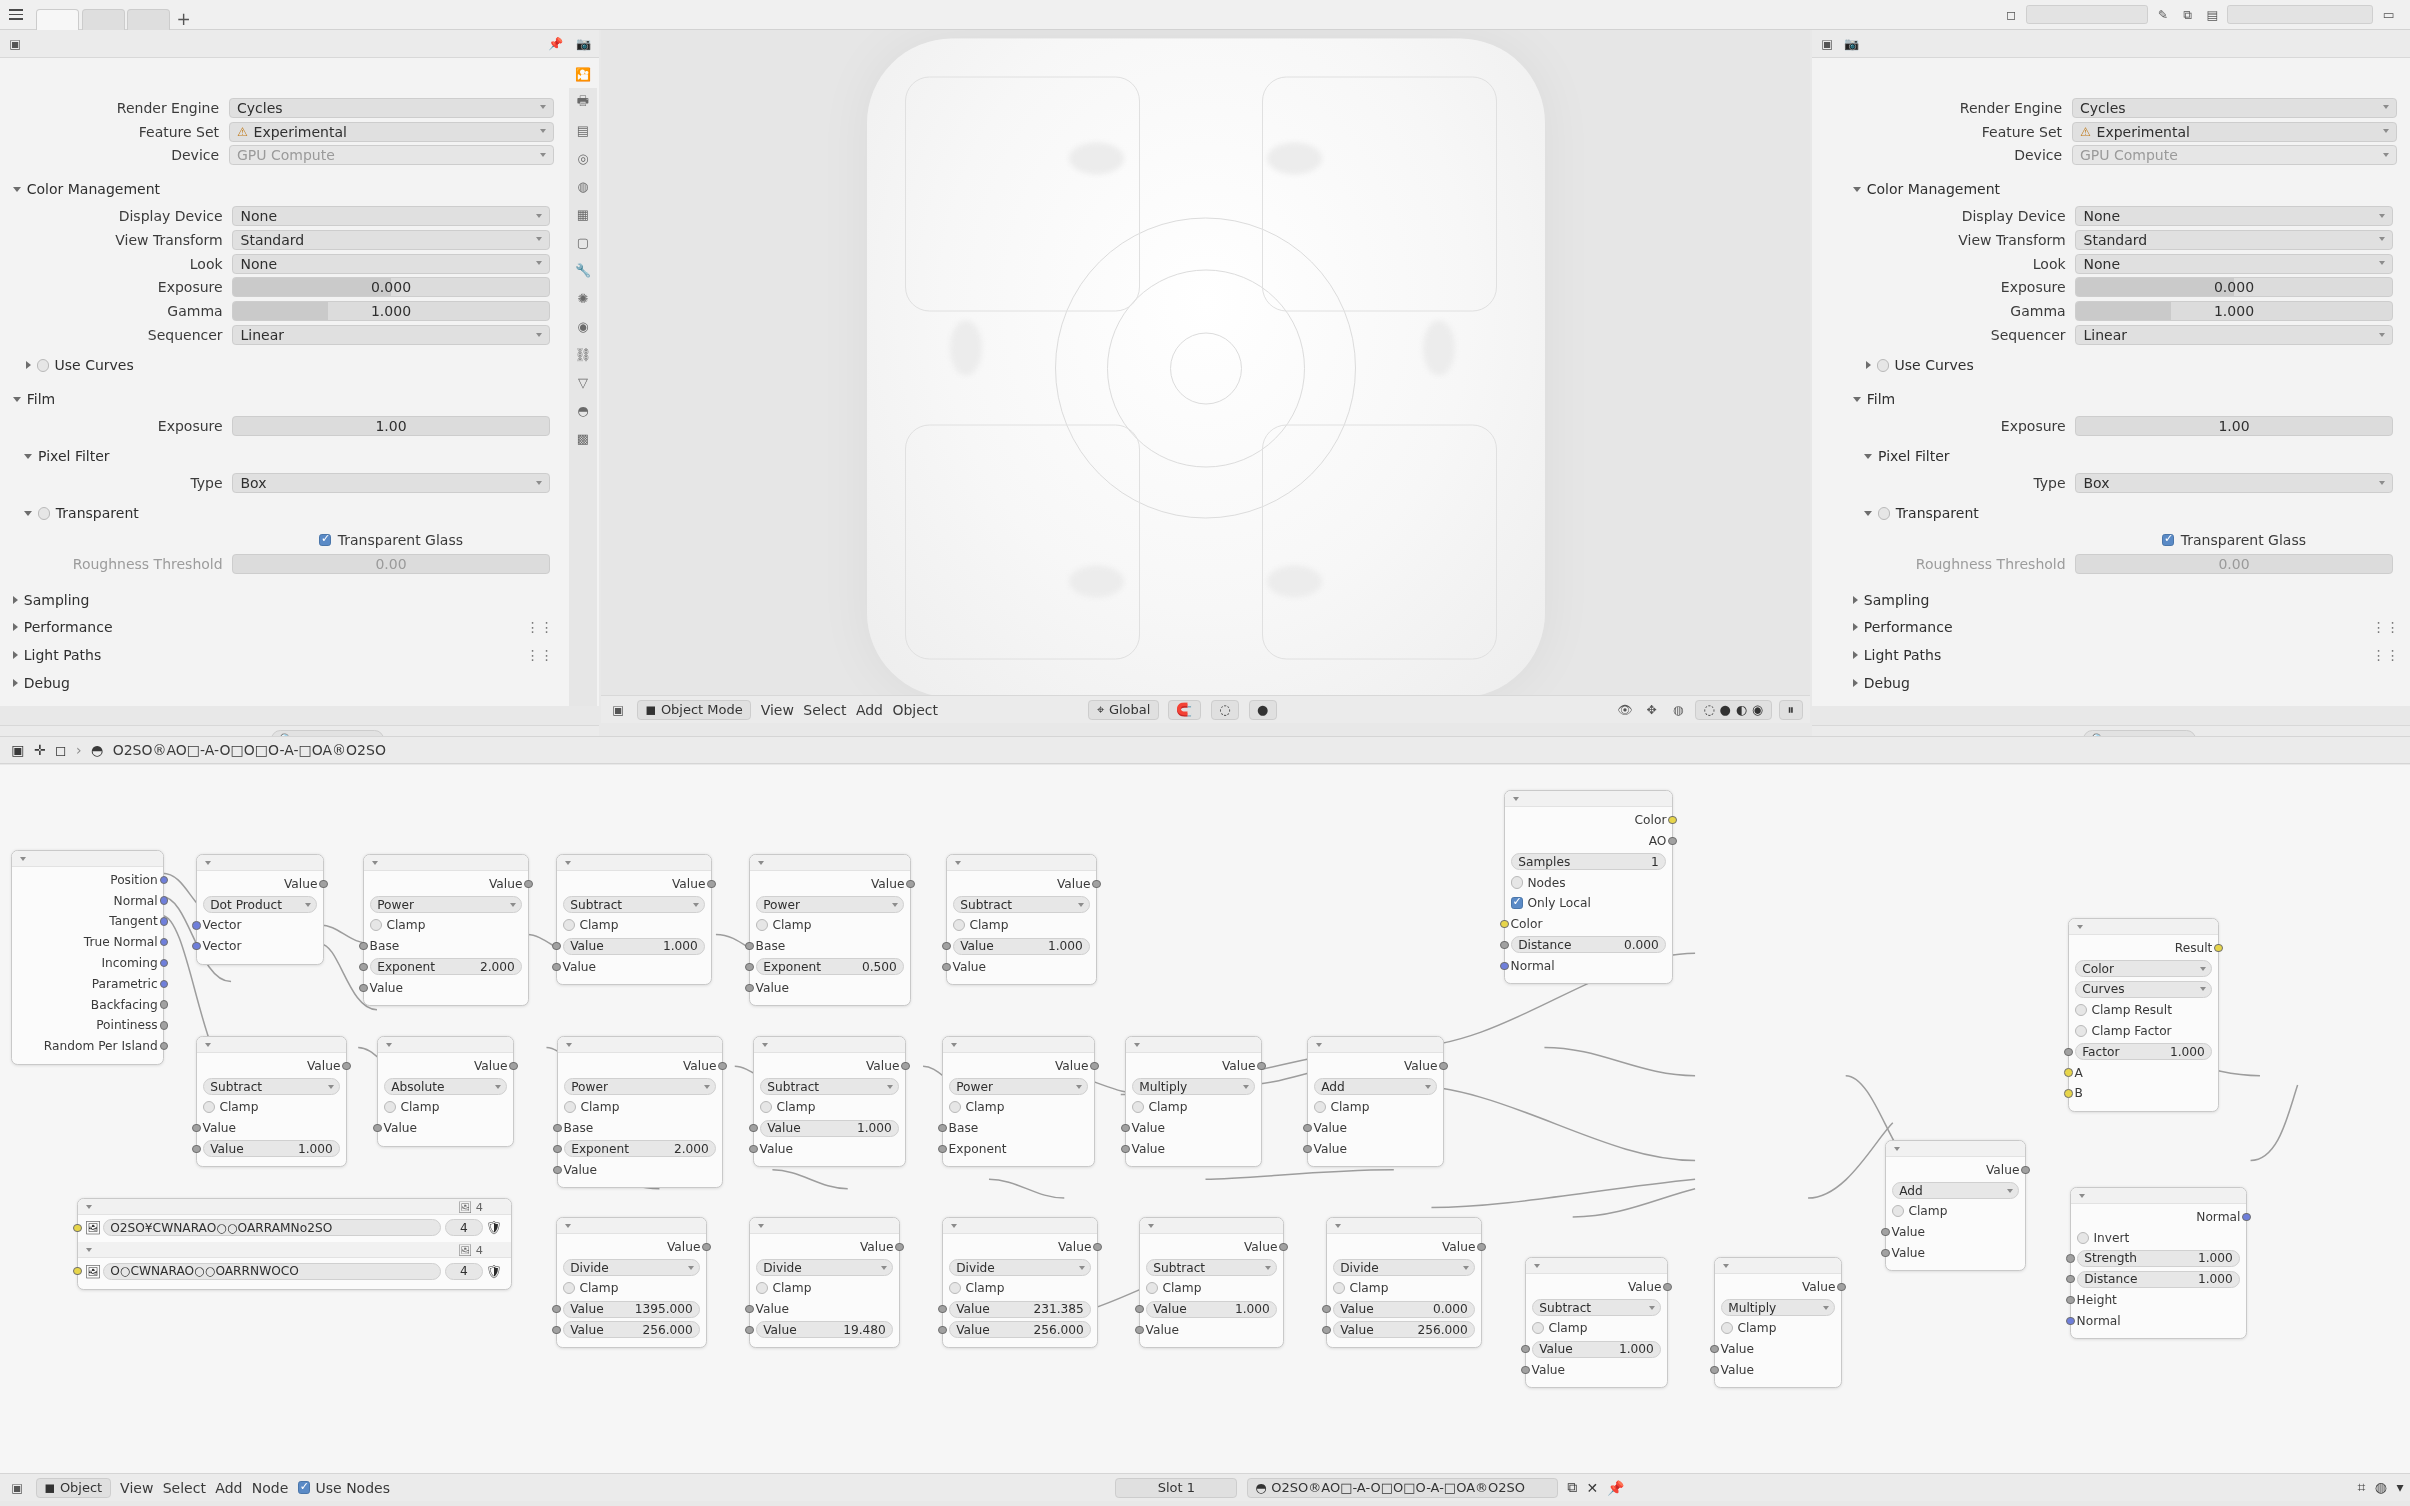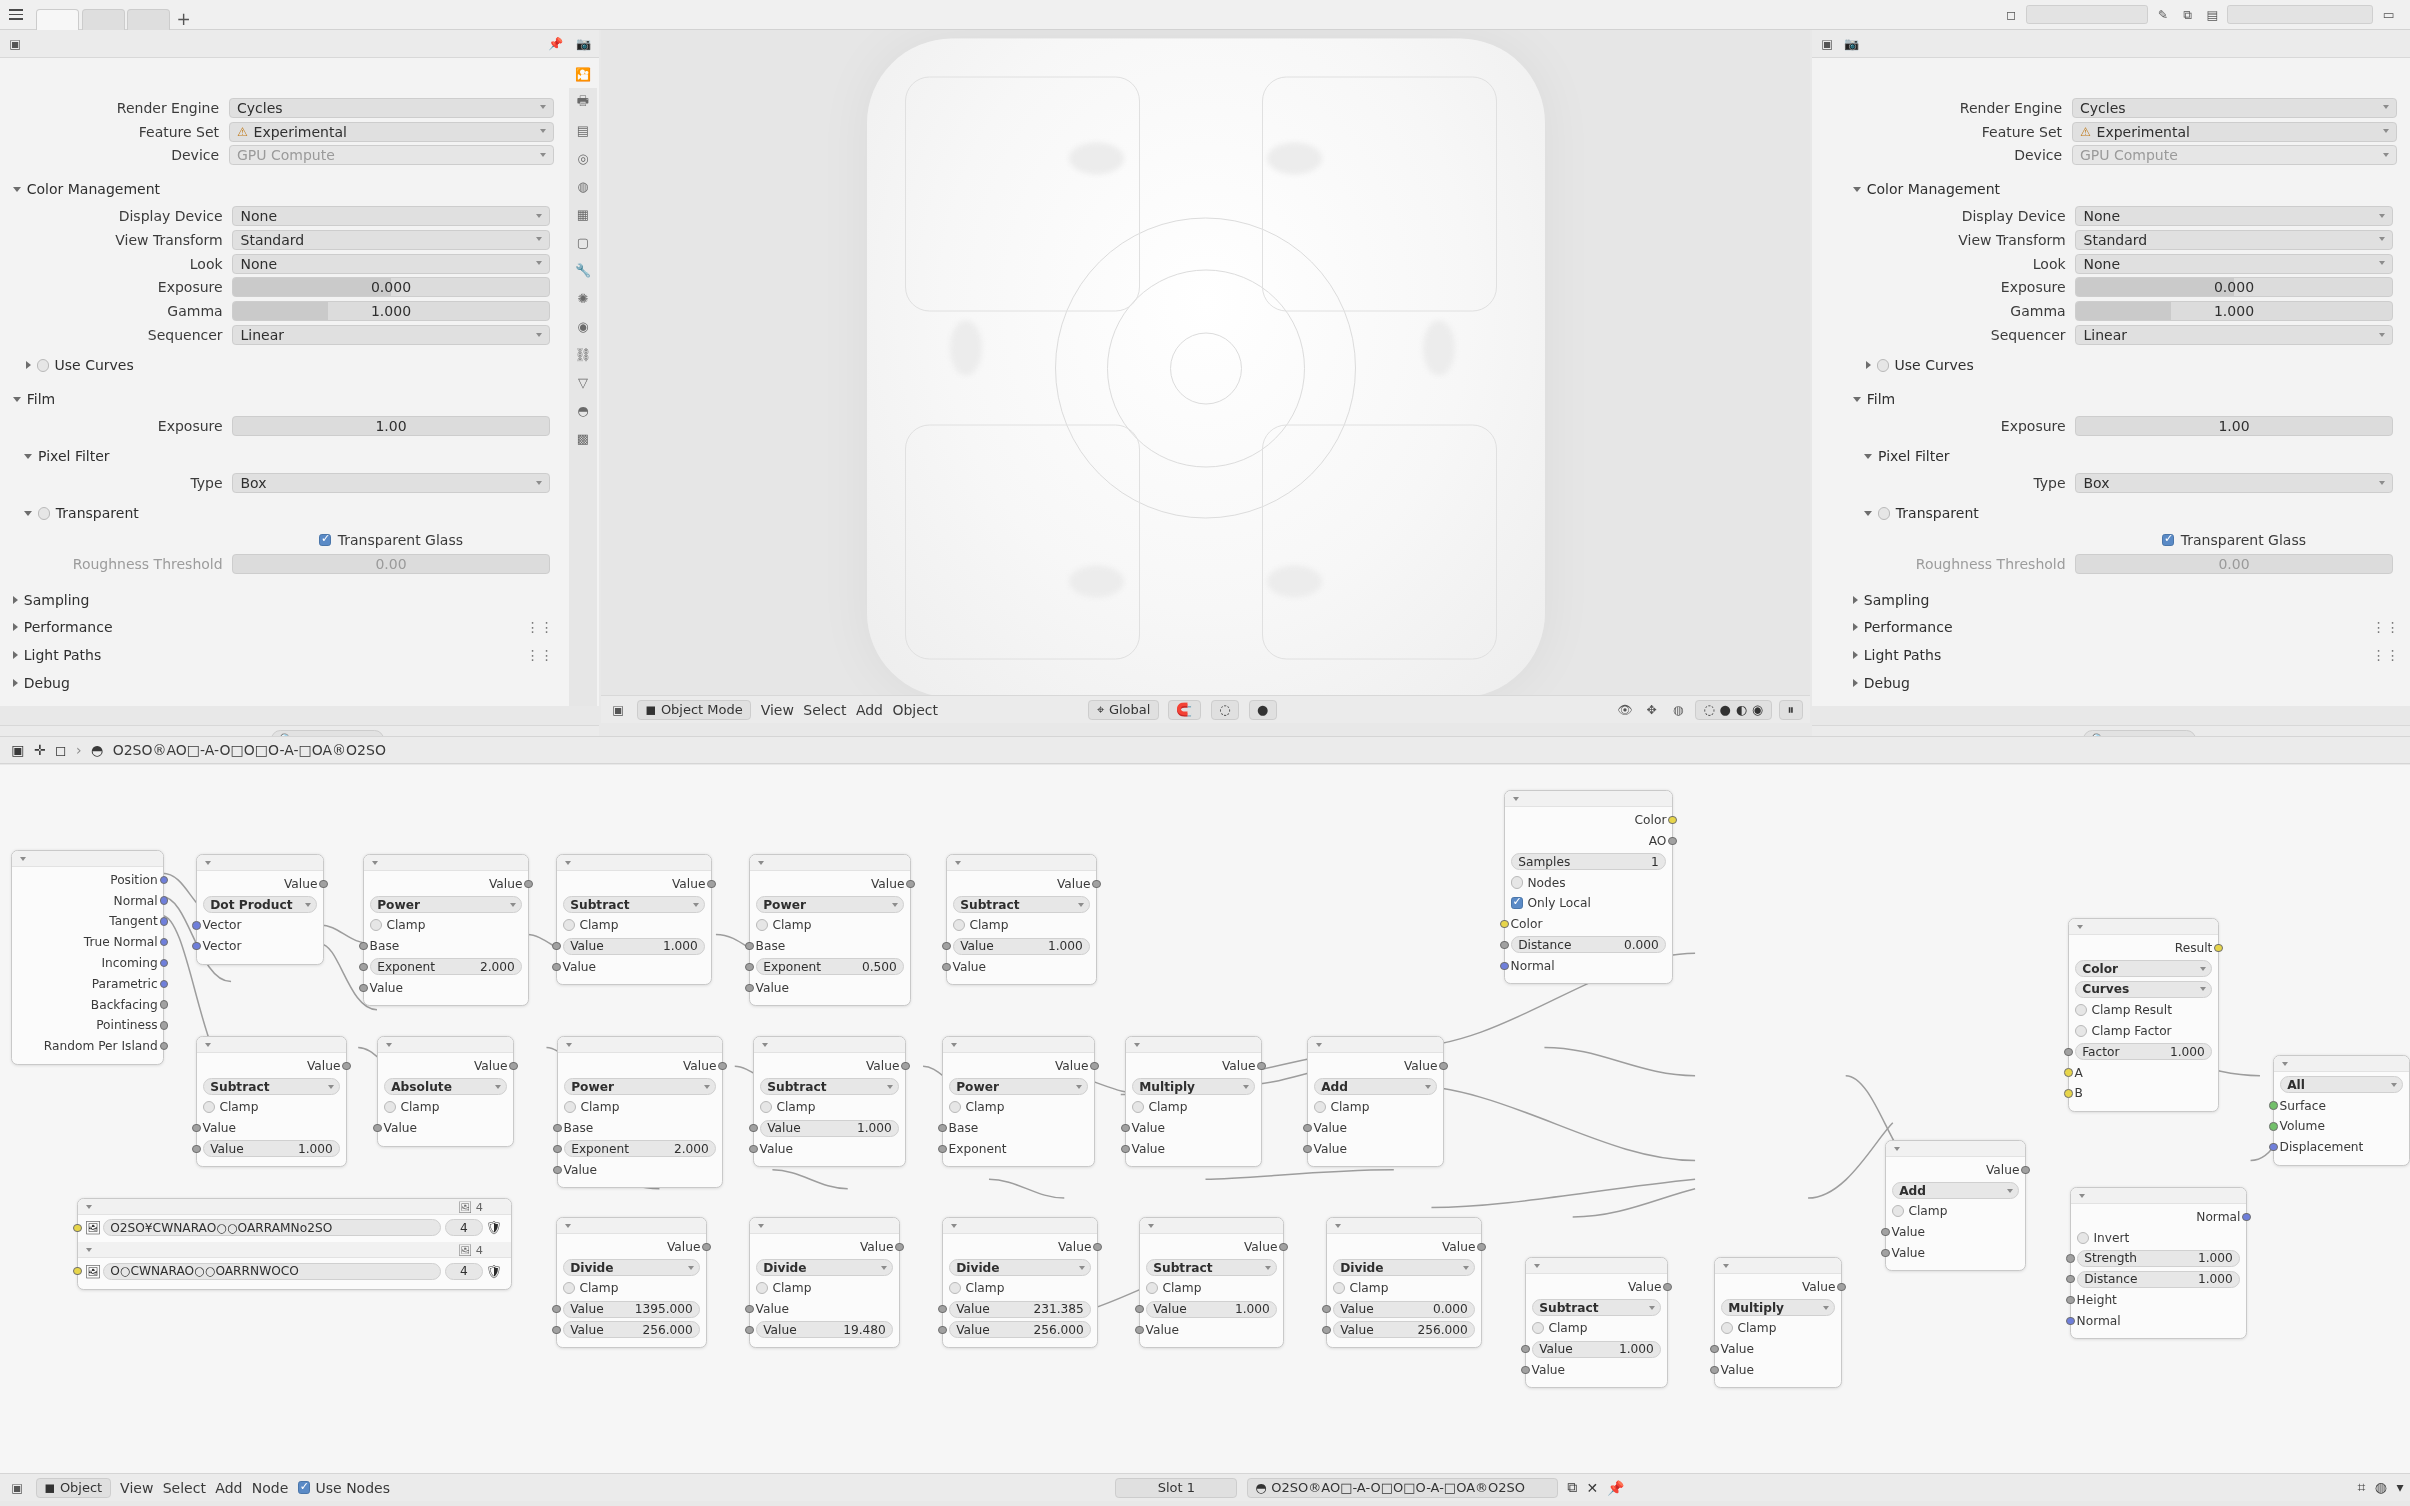--- a/index.html
+++ b/index.html
@@ -108,21 +108,21 @@
   .node .nhead { height: 16px; border-bottom: 0.9px solid #e2e2e2; border-radius: 5.6px 5.6px 0 0;
     background: #f1f1f1; position: relative; }
   .node .nhead::before { content: ""; position: absolute; left: 7.5px; top: 5.6px;
     border-left: 3.8px solid transparent; border-right: 3.8px solid transparent; border-top: 4.7px solid #8b8b8b; }
   .node .nbody { padding: 3.8px 5.6px 5.6px 5.6px; }
   .nrow { display: flex; align-items: center; height: 18px; margin-bottom: 2.8px; position: relative; }
   .nrow.out { justify-content: flex-end; }
   .nfield { flex: 1; height: 17px; background: #e7e7e7; border: 0.9px solid #d0d0d0; border-radius: 8.5px;
     display: flex; align-items: center; padding: 0 6.6px; font-size: 12.2px; color: #2f2f2f; }
   .nfield.num { justify-content: space-between; }
-  .nfield.dd { position: relative; font-weight: bold; }
+  .nfield.dd { position: relative; }
   .nfield.dd::after { content: ""; position: absolute; right: 5.6px; top: 5.6px;
     border-left: 3.8px solid transparent; border-right: 3.8px solid transparent; border-top: 4.7px solid #8c8c8c; }
   .nlabel { font-size: 12.2px; color: #3a3a3a; }
   .ncheck { display: flex; align-items: center; gap: 4.7px; font-size: 12.2px; color: #3a3a3a; }
   .sock { position: absolute; width: 8.5px; height: 8.5px; border-radius: 50%; border: 0.9px solid #6f6f6f; }
   .sock.l { left: -10.4px; }
   .sock.r { right: -10.4px; }
   .s-gray { background: #a1a1a1; }
   .s-yellow { background: #e7d54a; }
   .s-blue { background: #6f7fdb; }
@@ -1043,40 +1043,20 @@
             <span class="sock l s-gray"></span>
             <span class="nlabel">Value</span>
           </div>
         <div class="nrow">
             <span class="sock l s-gray"></span>
             <span class="nlabel">Value</span>
           </div>
       </div>
     </div>
 
-    <div class="node" style="left:2273px; top:290px; width:137px;">
-      <div class="nhead"></div>
-      <div class="nbody">
-        <div class="nrow">
-            <span class="nfield dd">All</span>
-          </div>
-        <div class="nrow">
-            <span class="sock l s-green"></span>
-            <span class="nlabel">Surface</span>
-          </div>
-        <div class="nrow">
-            <span class="sock l s-green"></span>
-            <span class="nlabel">Volume</span>
-          </div>
-        <div class="nrow">
-            <span class="sock l s-blue"></span>
-            <span class="nlabel">Displacement</span>
-          </div>
-      </div>
-    </div>
 
     <div class="node" style="left:2070px; top:422px; width:177px;">
       <div class="nhead"></div>
       <div class="nbody">
         <div class="nrow out">
             <span class="nlabel">Normal</span>
             <span class="sock r s-blue"></span>
           </div>
         <div class="nrow">
             <span class="ncheck">

